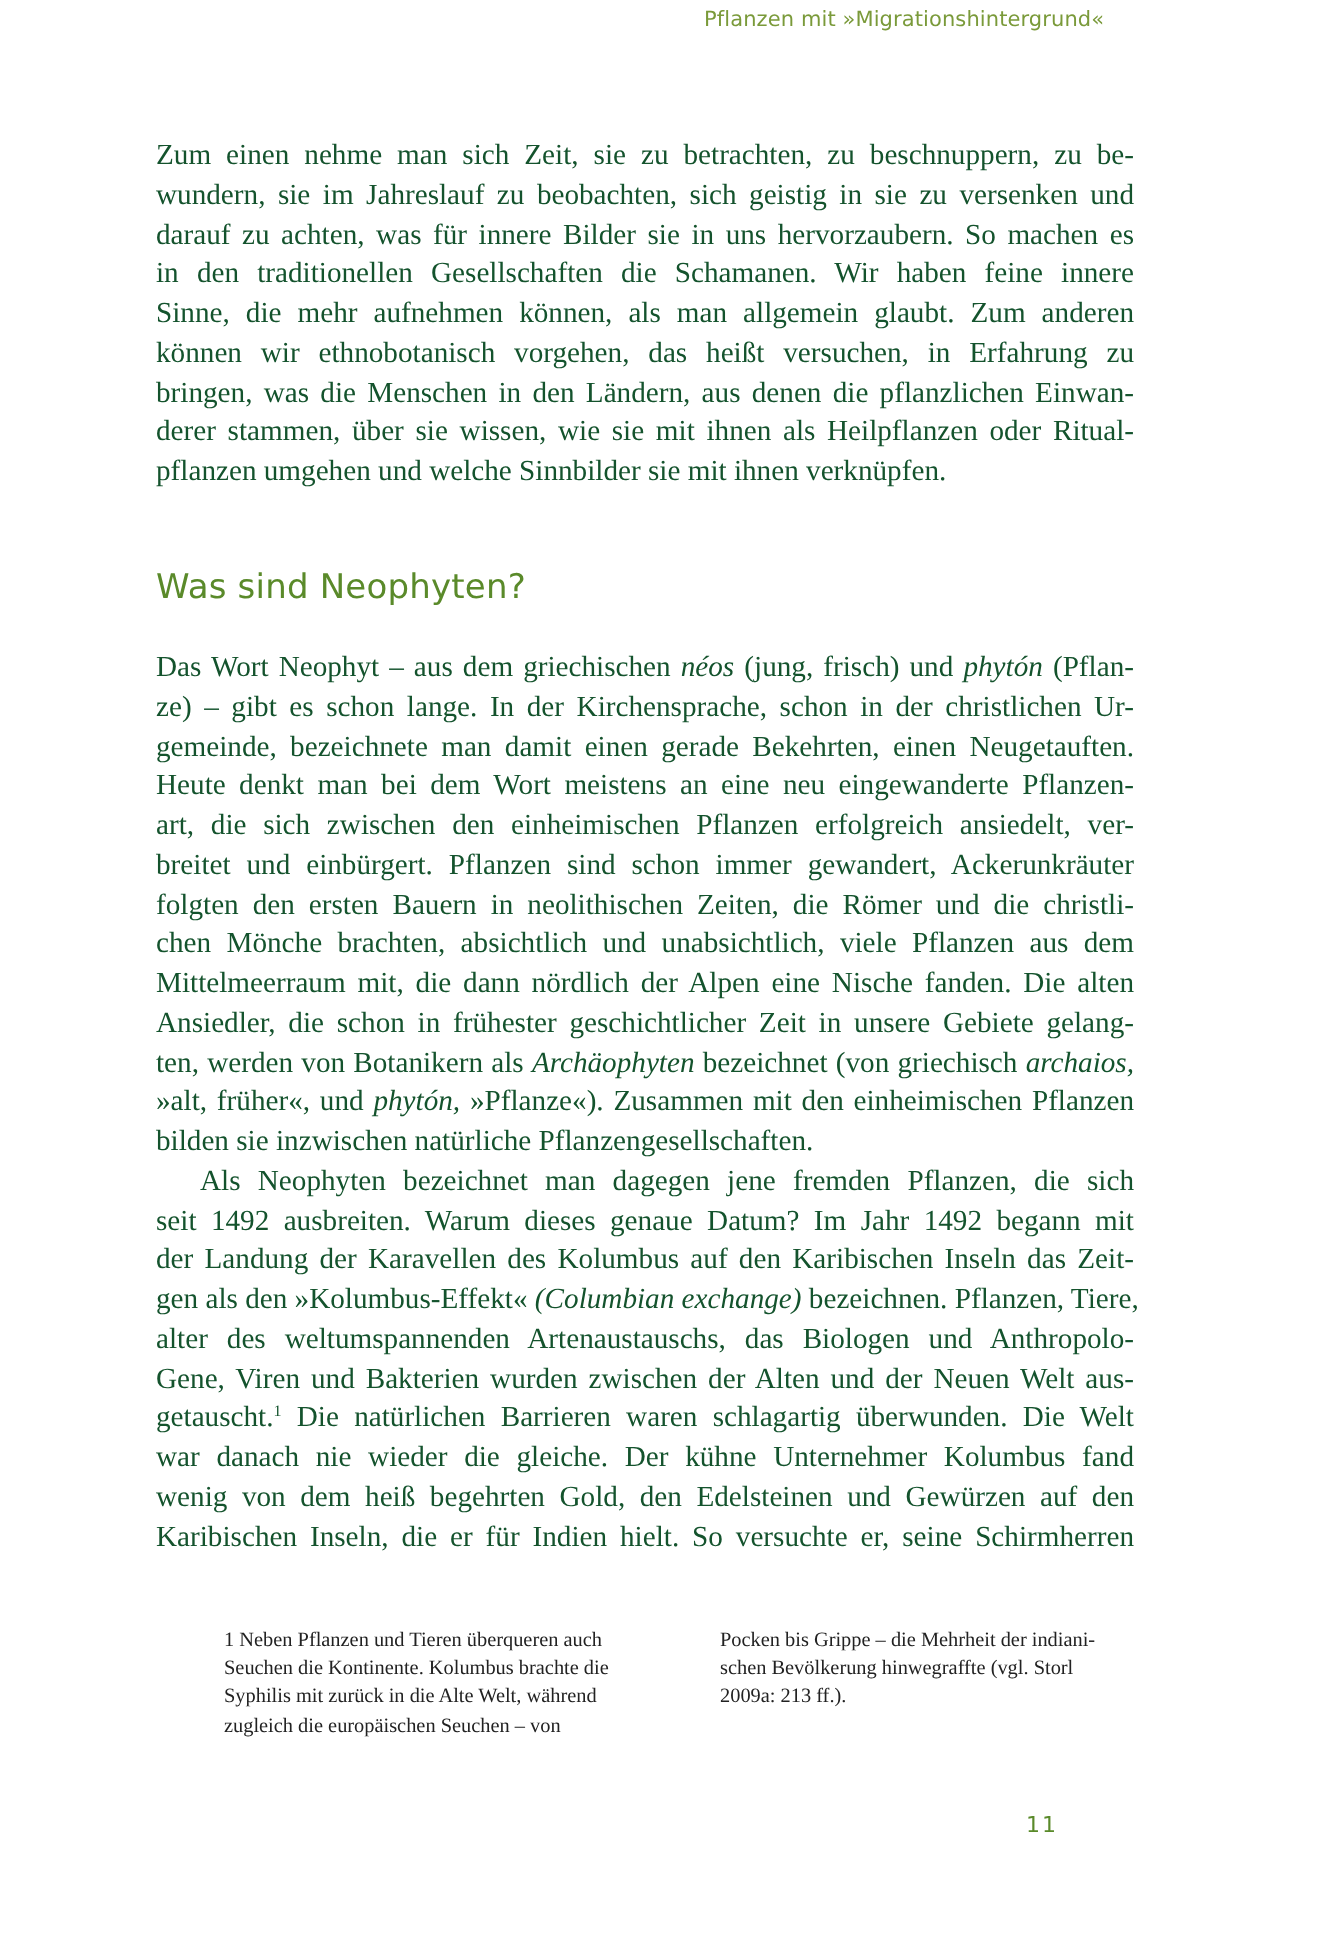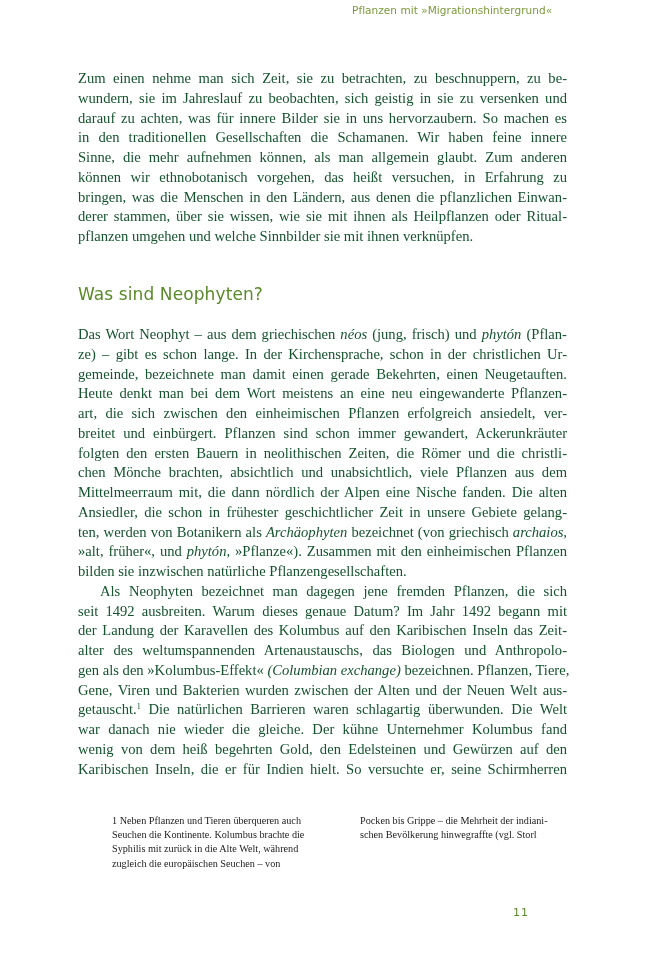--- a/index.html
+++ b/index.html
@@ -121,36 +121,37 @@
     <span class="line">Mittelmeerraum mit, die dann nördlich der Alpen eine Nische fanden. Die alten</span>
     <span class="line">Ansiedler, die schon in frühester geschichtlicher Zeit in unsere Gebiete gelang-</span>
     <span class="line"><span>ten, werden von Botanikern als </span><i>Archäophyten</i><span> bezeichnet (von griechisch </span><i>archaios,</i></span>
     <span class="line"><span>»alt, früher«, und </span><i>phytón,</i><span> »Pflanze«). Zusammen mit den einheimischen Pflanzen</span></span>
     <span class="line last">bilden sie inzwischen natürliche Pflanzengesellschaften.</span>
   </div>
   <div>
     <span class="line indent">Als Neophyten bezeichnet man dagegen jene fremden Pflanzen, die sich</span>
     <span class="line">seit 1492 ausbreiten. Warum dieses genaue Datum? Im Jahr 1492 begann mit</span>
     <span class="line">der Landung der Karavellen des Kolumbus auf den Karibischen Inseln das Zeit-</span>
+    <span class="line"><span>gen als den »Kolumbus-Effekt« </span><i>(Columbian exchange)</i><span> bezeichnen. Pflanzen, Tiere,</span></span>
     <span class="line">alter des weltumspannenden Artenaustauschs, das Biologen und Anthropolo-</span>
-    <span class="line"><span>gen als den »Kolumbus-Effekt« </span><i>(Columbian exchange)</i><span> bezeichnen. Pflanzen, Tiere,</span></span>
     <span class="line">Gene, Viren und Bakterien wurden zwischen der Alten und der Neuen Welt aus-</span>
     <span class="line"><span>getauscht.</span><sup>1</sup><span> Die natürlichen Barrieren waren schlagartig überwunden. Die Welt</span></span>
     <span class="line">war danach nie wieder die gleiche. Der kühne Unternehmer Kolumbus fand</span>
     <span class="line">wenig von dem heiß begehrten Gold, den Edelsteinen und Gewürzen auf den</span>
     <span class="line">Karibischen Inseln, die er für Indien hielt. So versuchte er, seine Schirmherren</span>
   </div>
 </div>
 
 <div class="footnotes">
   <div class="fn-col">
     <span class="fn-line">1 Neben Pflanzen und Tieren überqueren auch</span>
     <span class="fn-line">Seuchen die Kontinente. Kolumbus brachte die</span>
     <span class="fn-line">Syphilis mit zurück in die Alte Welt, während</span>
     <span class="fn-line">zugleich die europäischen Seuchen – von</span>
   </div>
   <div class="fn-col">
     <span class="fn-line">Pocken bis Grippe – die Mehrheit der indiani-</span>
     <span class="fn-line">schen Bevölkerung hinwegraffte (vgl. Storl</span>
+    <span class="fn-line">2009a: 213 ff.).</span>
   </div>
 </div>
 
 <div class="page-number">11</div>
 
 </body></html>

